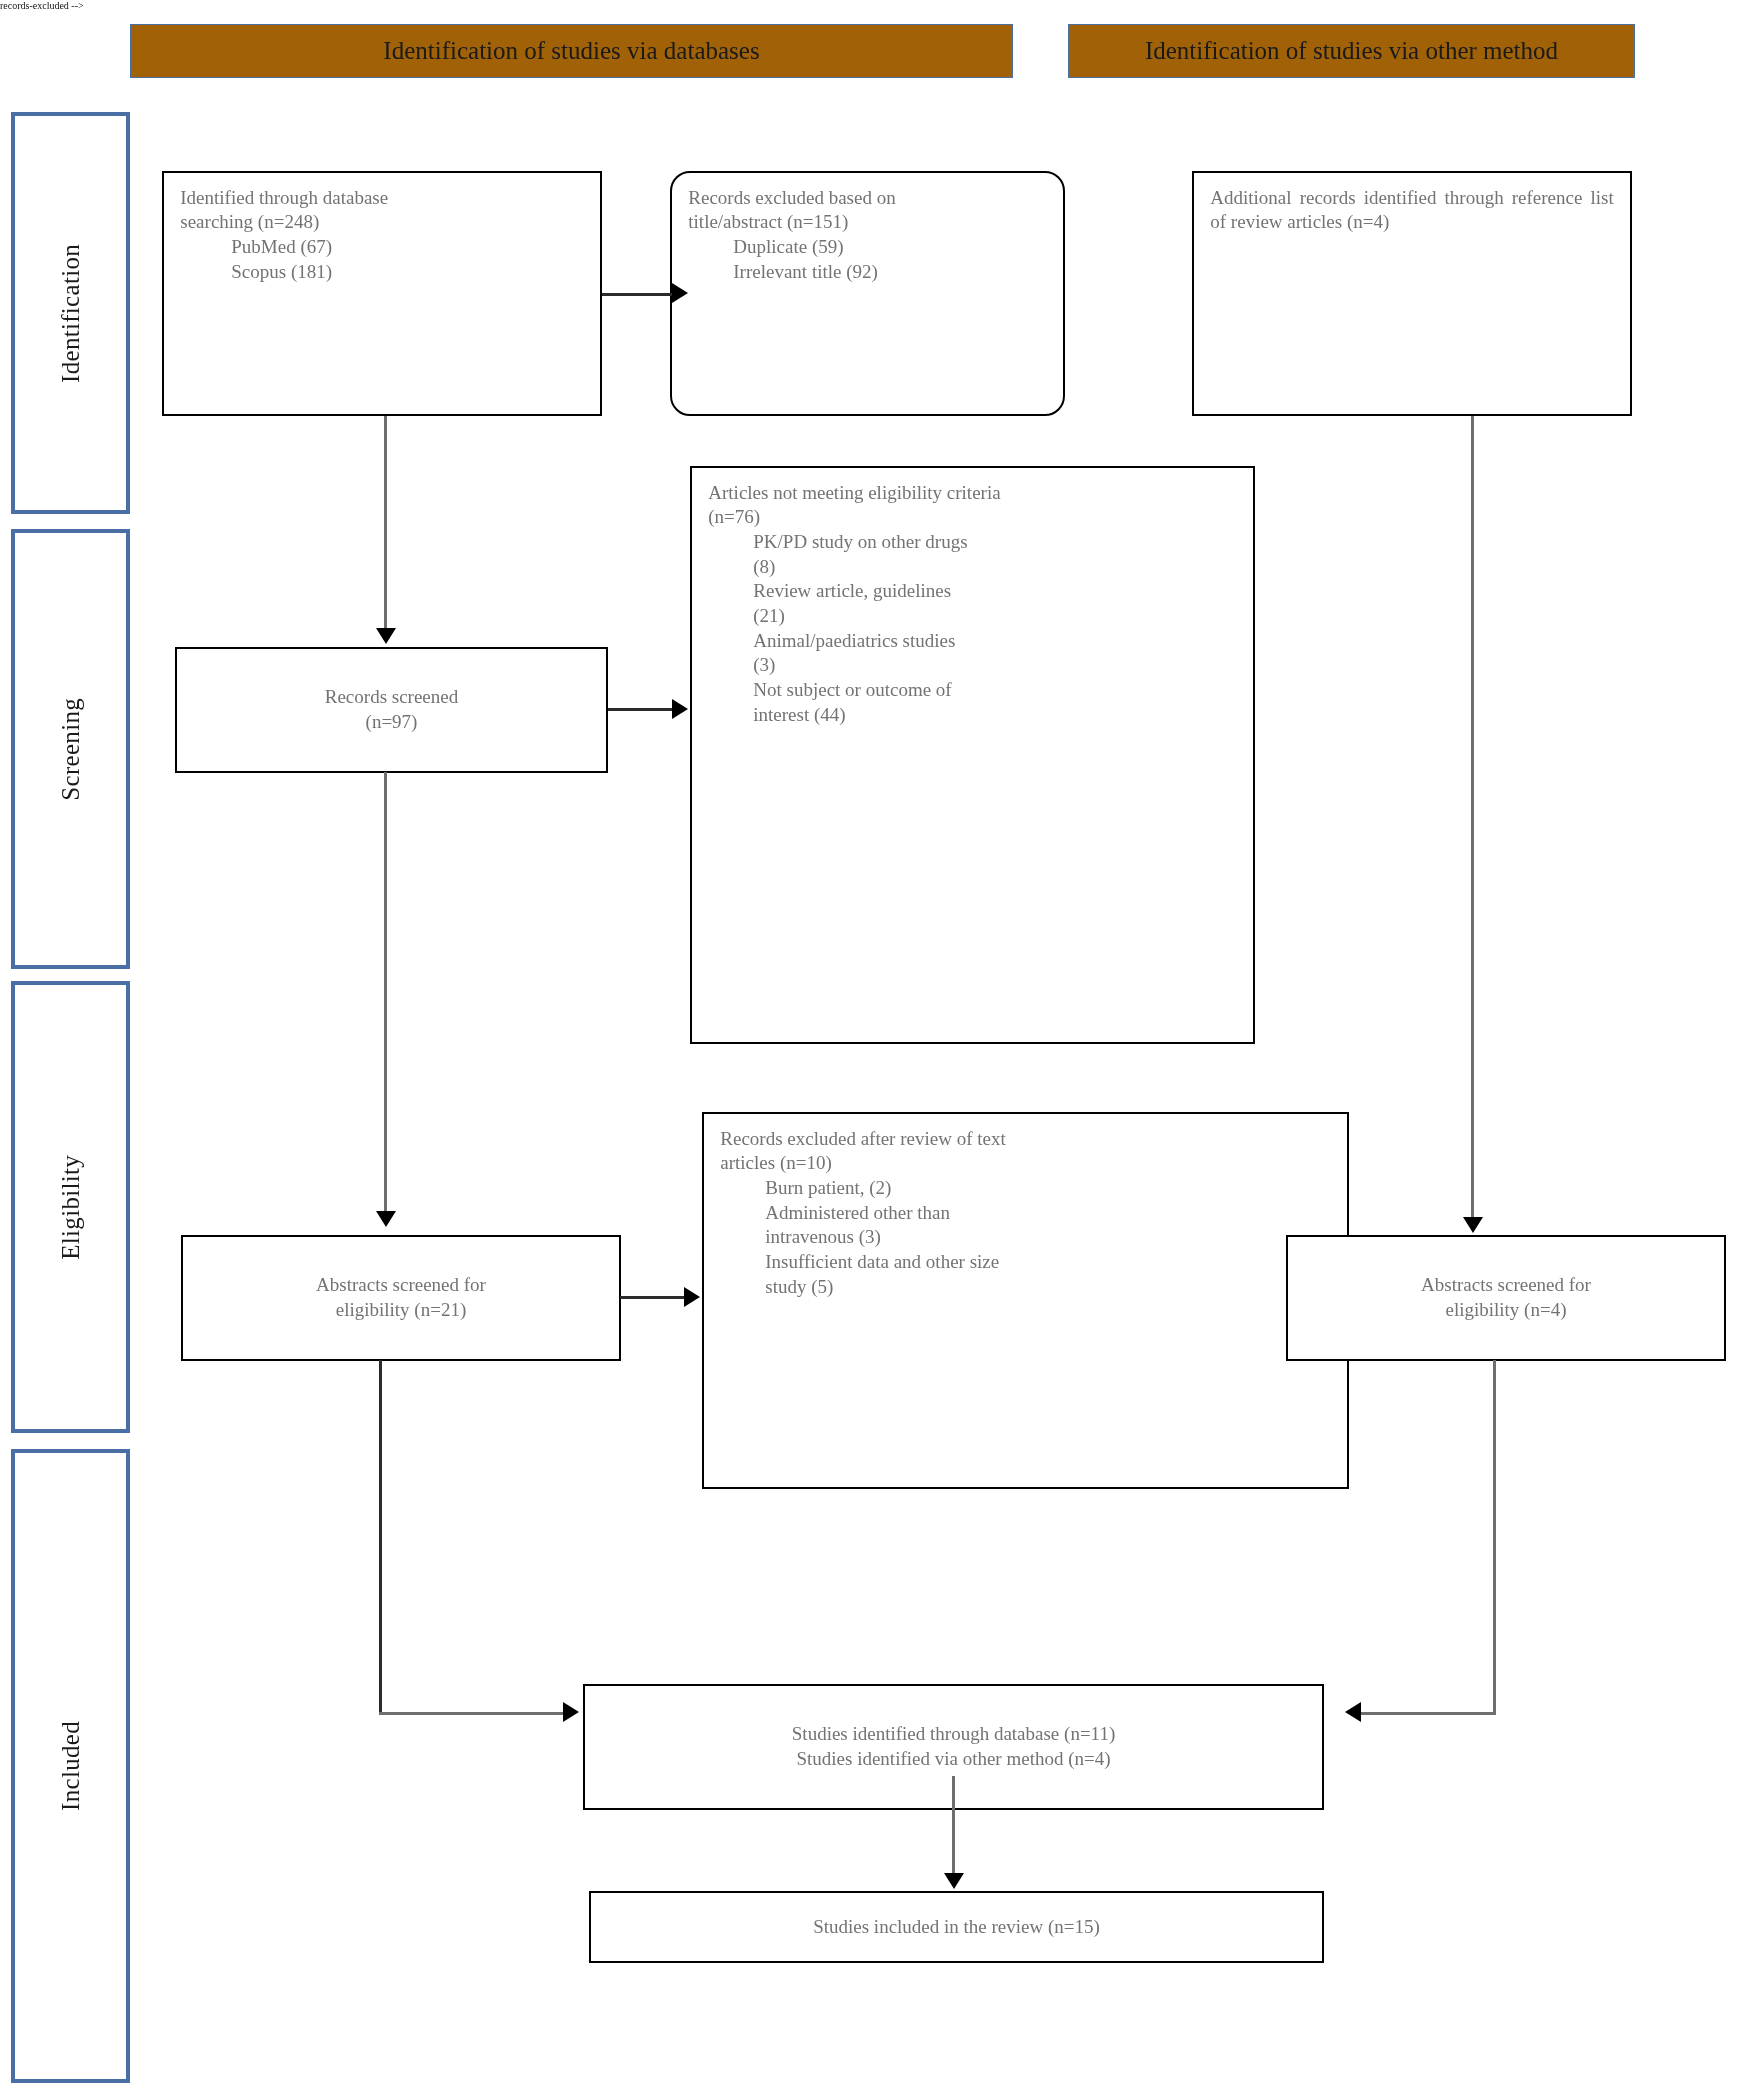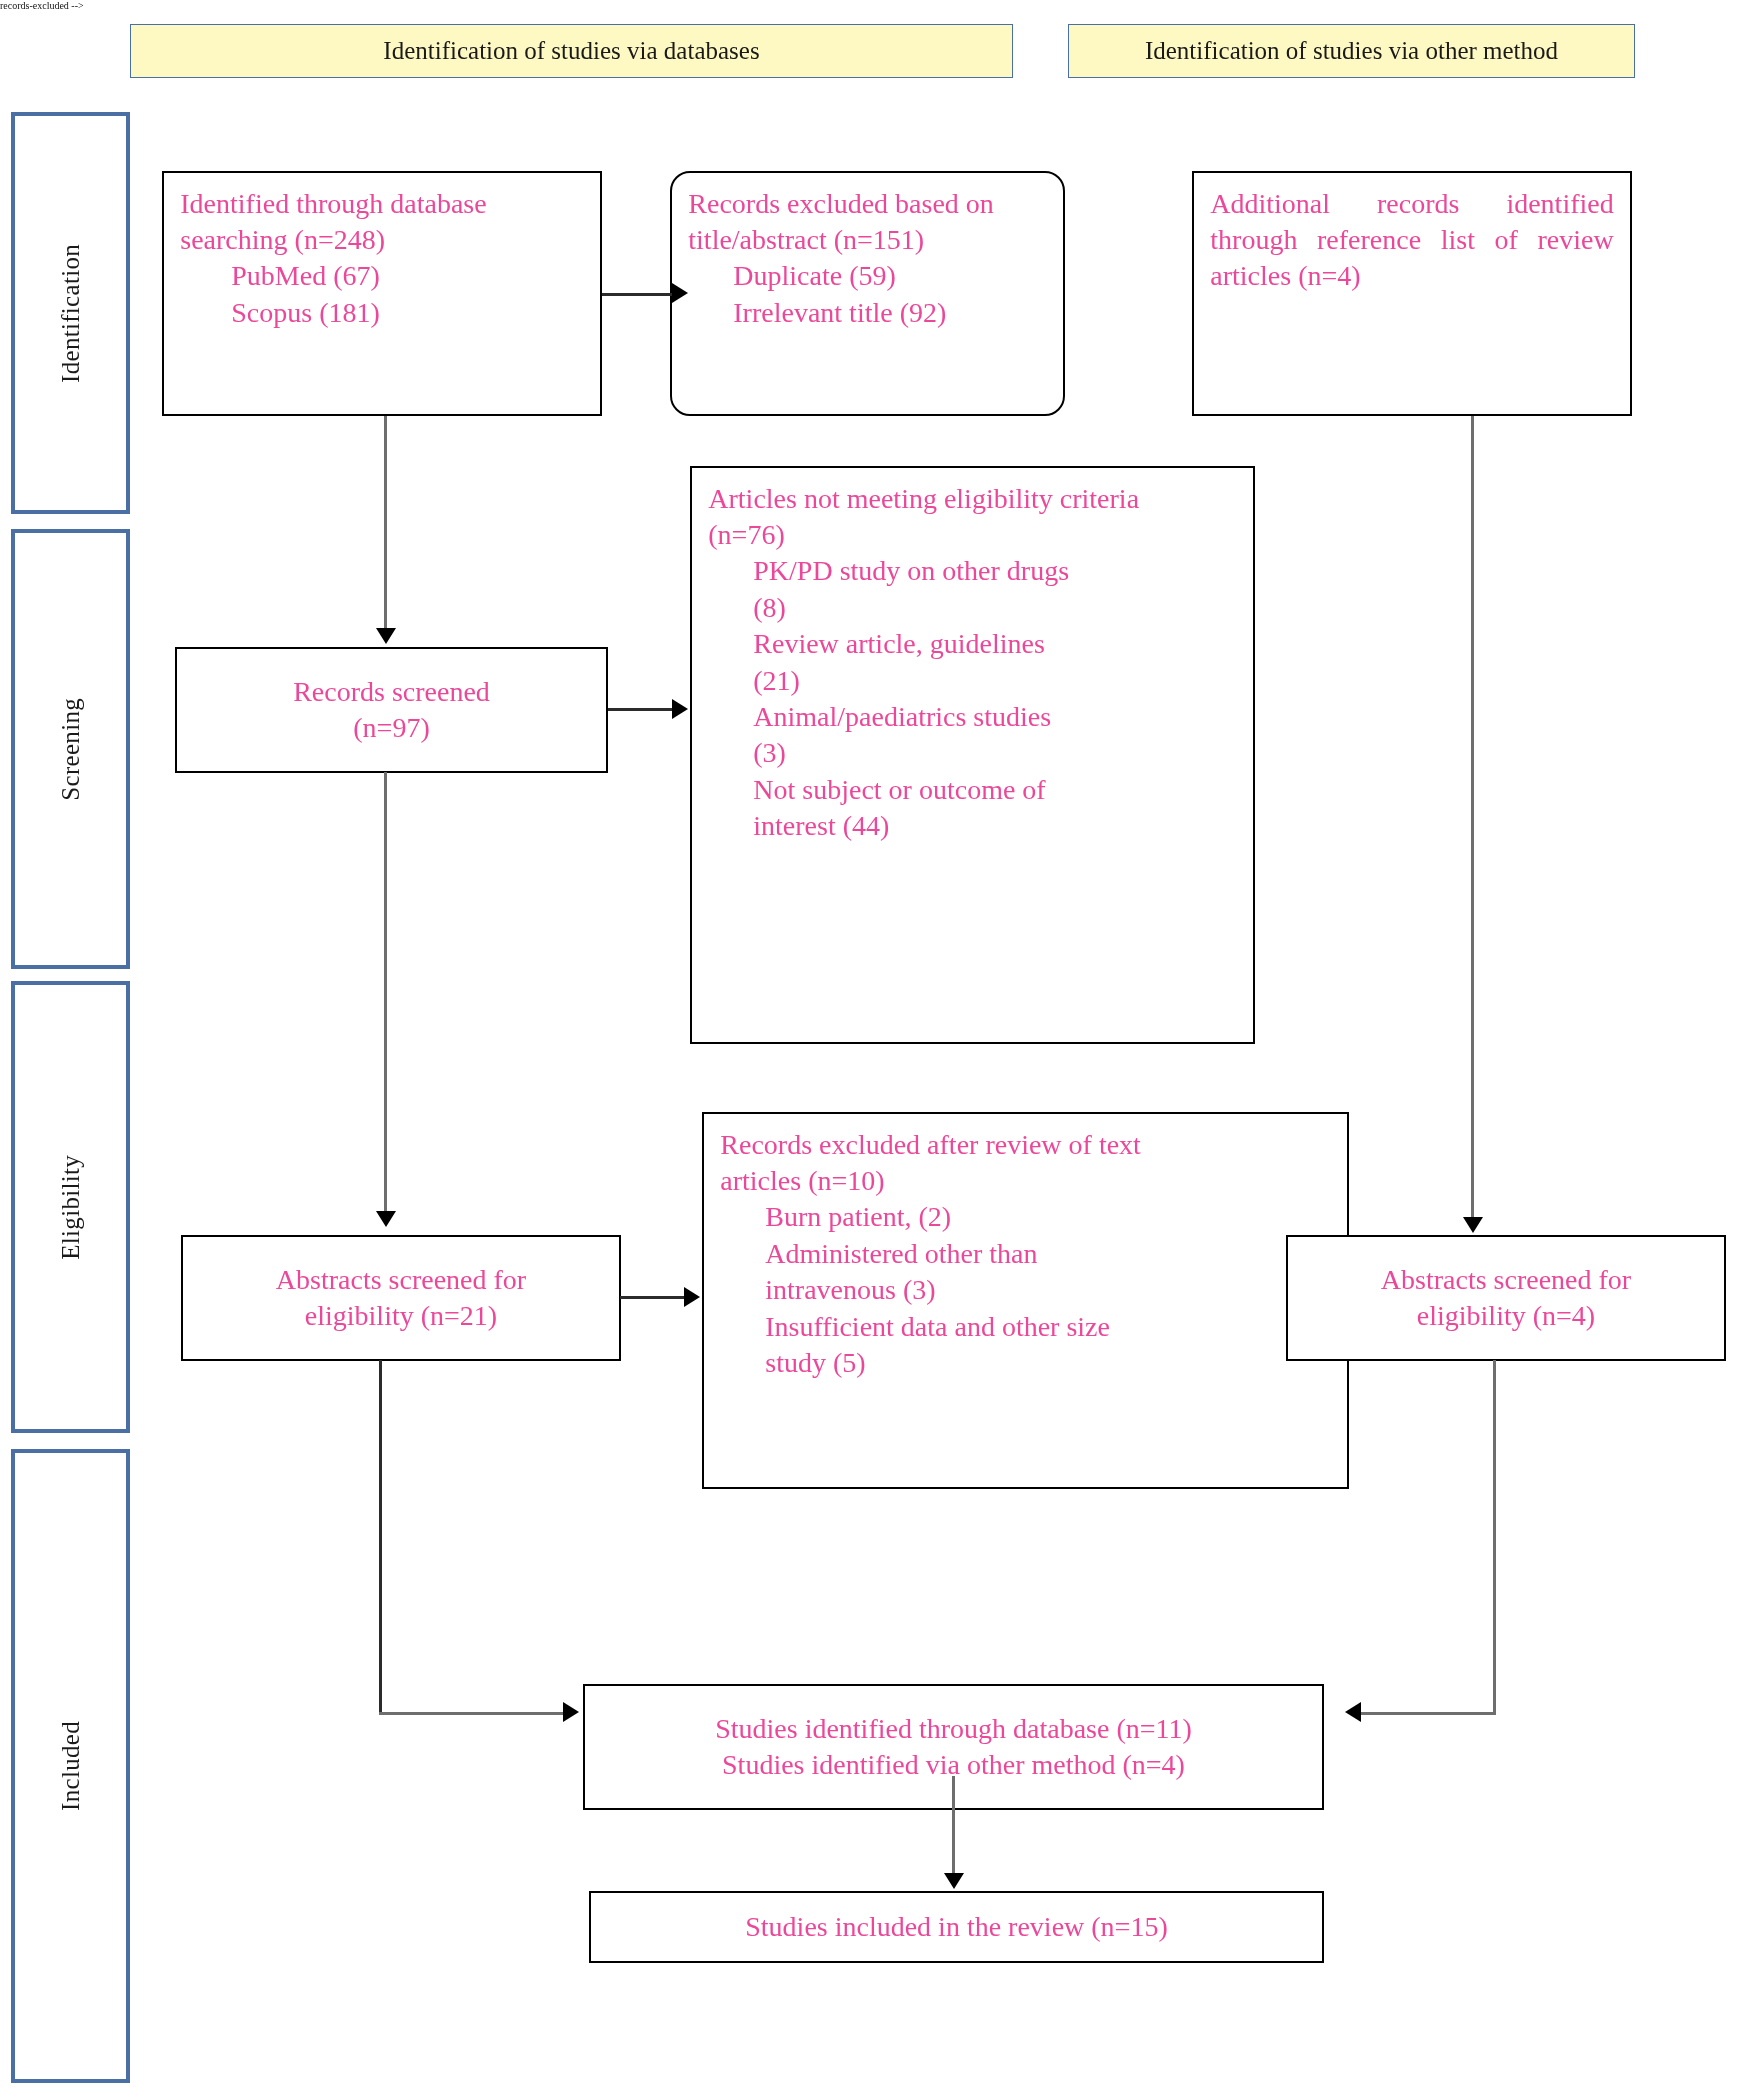--- a/index.html
+++ b/index.html
@@ -37,39 +37,39 @@
     color: #1a1a1a;
     white-space: nowrap;
     font-family: "Liberation Serif", "DejaVu Serif", serif;
   }
 
   
   .header-box {
     position: absolute;
     box-sizing: border-box;
     border: 1.9px solid #4a6fa5;
-    background: #fef9c3;
+    background: #a16207;
     display: flex;
     align-items: center;
     justify-content: center;
     text-align: center;
     font-size: 25px;
     color: #1a1a1a;
   }
 
   
   .node {
     position: absolute;
     box-sizing: border-box;
     border: 2.5px solid #000000;
     background: #ffffff;
     padding: 12.6px 16.3px 8.8px 16.3px;
-    font-size: 28px;
+    font-size: 19px;
     line-height: 1.30;
-    color: #ec4899;
+    color: #737373;
     overflow: hidden;
     font-family: Liberation Serif, serif;
   }
   .node.center {
     display: flex;
     flex-direction: column;
     align-items: center;
     justify-content: center;
     text-align: left;
     padding: 6.3px 8.8px;

